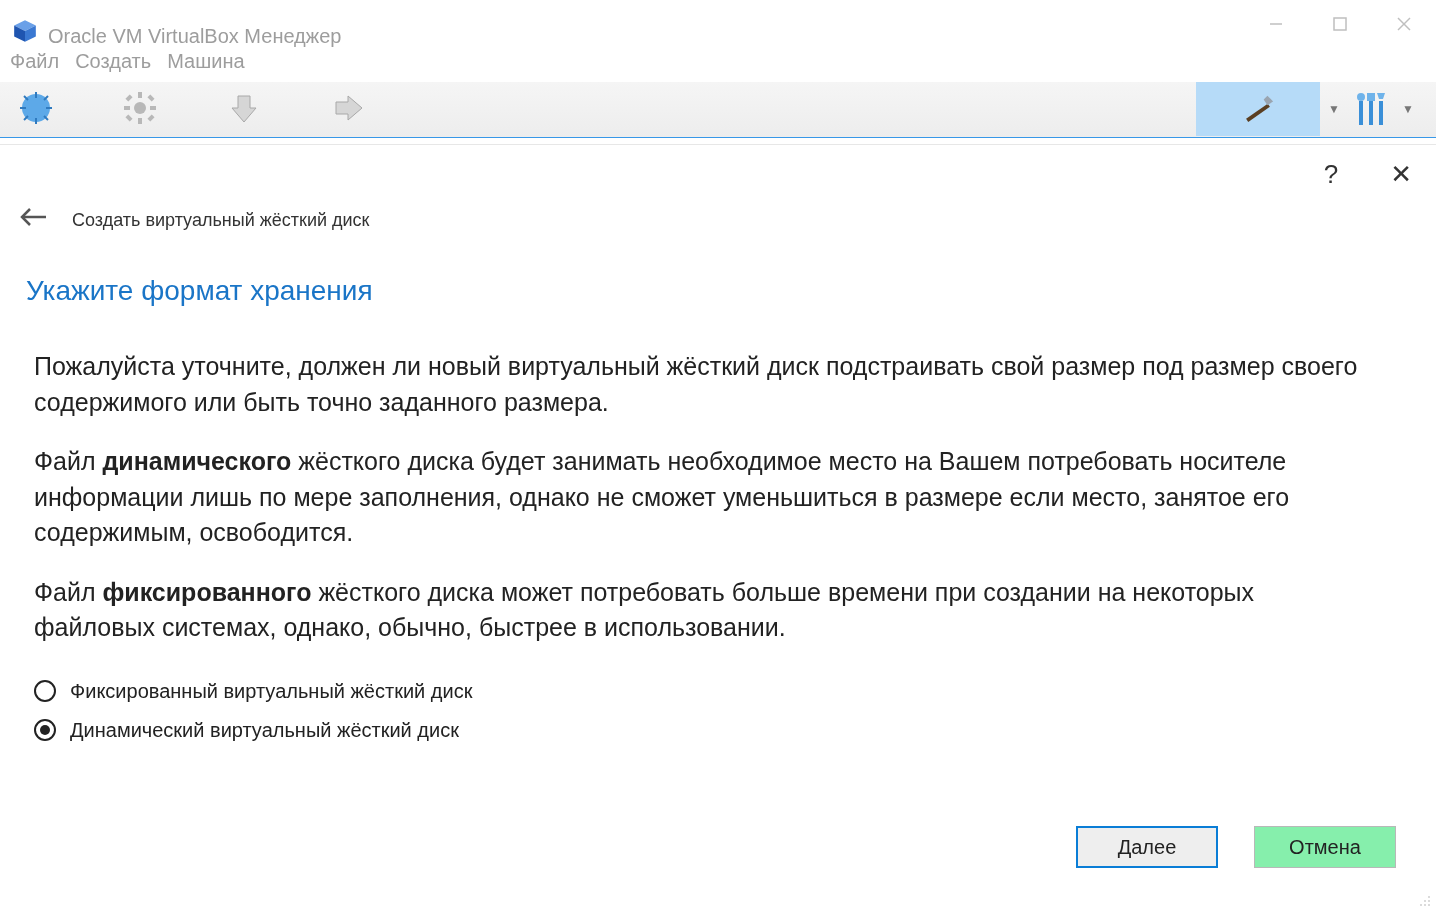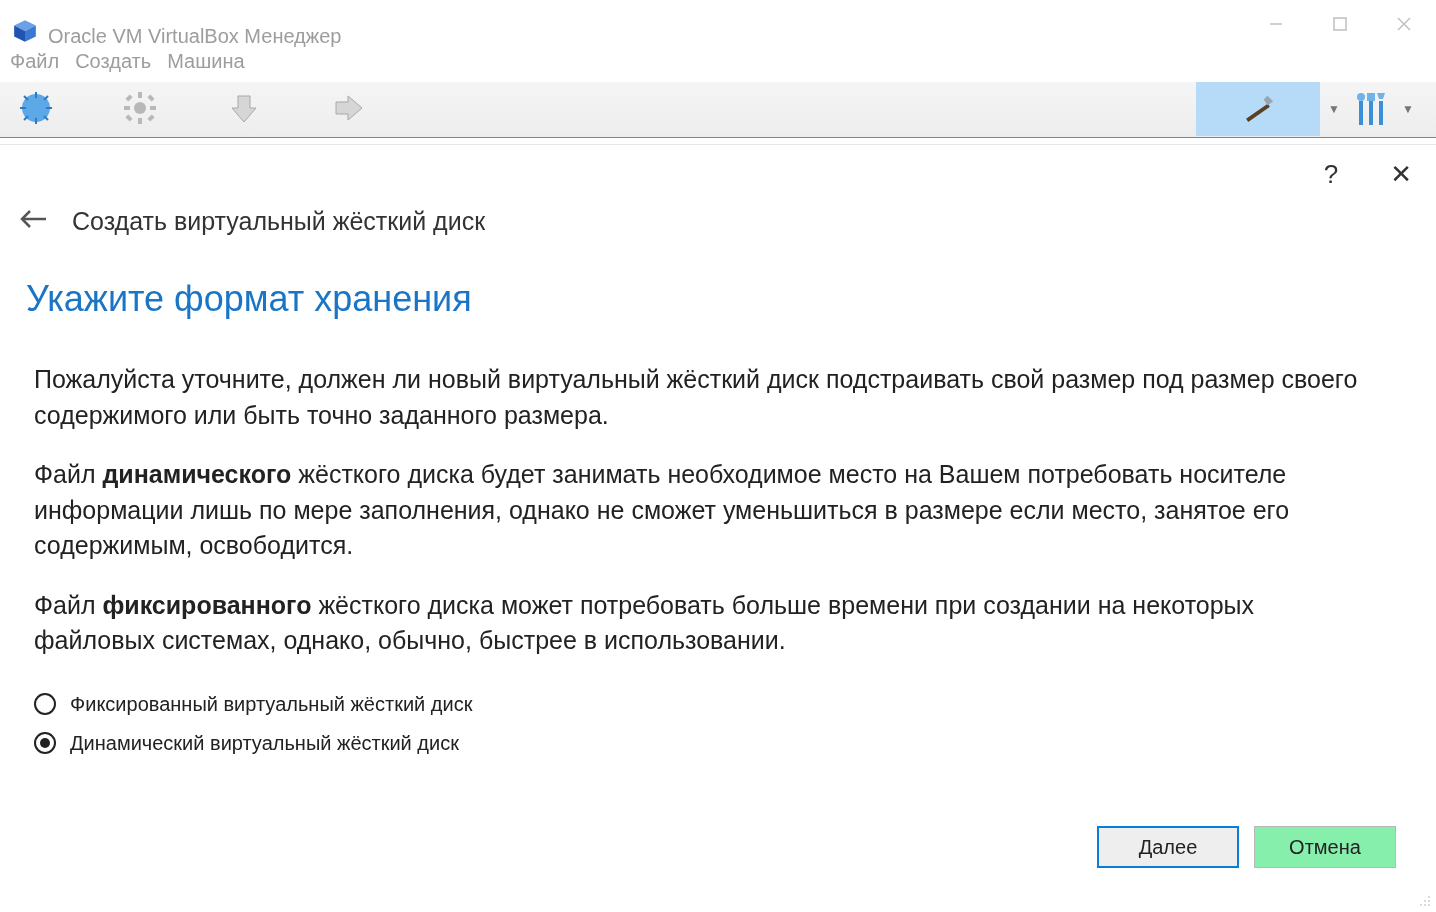--- a/index.html
+++ b/index.html
@@ -102,25 +102,25 @@
   align-items: center;
   gap: 24px;
   padding-left: 20px;
   margin-top: 4px;
 }
 .breadcrumb .back-arrow {
   color: #555;
   font-size: 22px;
 }
 .breadcrumb .bc-text {
-  font-size: 25px;
+  font-size: 18px;
   color: #333;
 }
 .step-title {
-  font-size: 36px;
+  font-size: 28px;
   color: #1a75c7;
   padding: 42px 0 0 26px;
 }
 .body-text {
   padding: 42px 68px 0 34px;
   font-size: 25px;
   color: #222;
   line-height: 1.42;
 }
 .body-text p { margin-bottom: 24px; }
@@ -149,21 +149,21 @@
   width: 10px;
   height: 10px;
   background: #222;
   border-radius: 50%;
 }
 .footer {
   position: absolute;
   bottom: 44px;
   right: 40px;
   display: flex;
-  gap: 15px;
+  gap: 36px;
 }
 .footer button {
   width: 142px;
   height: 42px;
   font-size: 20px;
   font-family: inherit;
   background: #86efac;
   border: 1px solid #b8b8b8;
   color: #222;
 }

